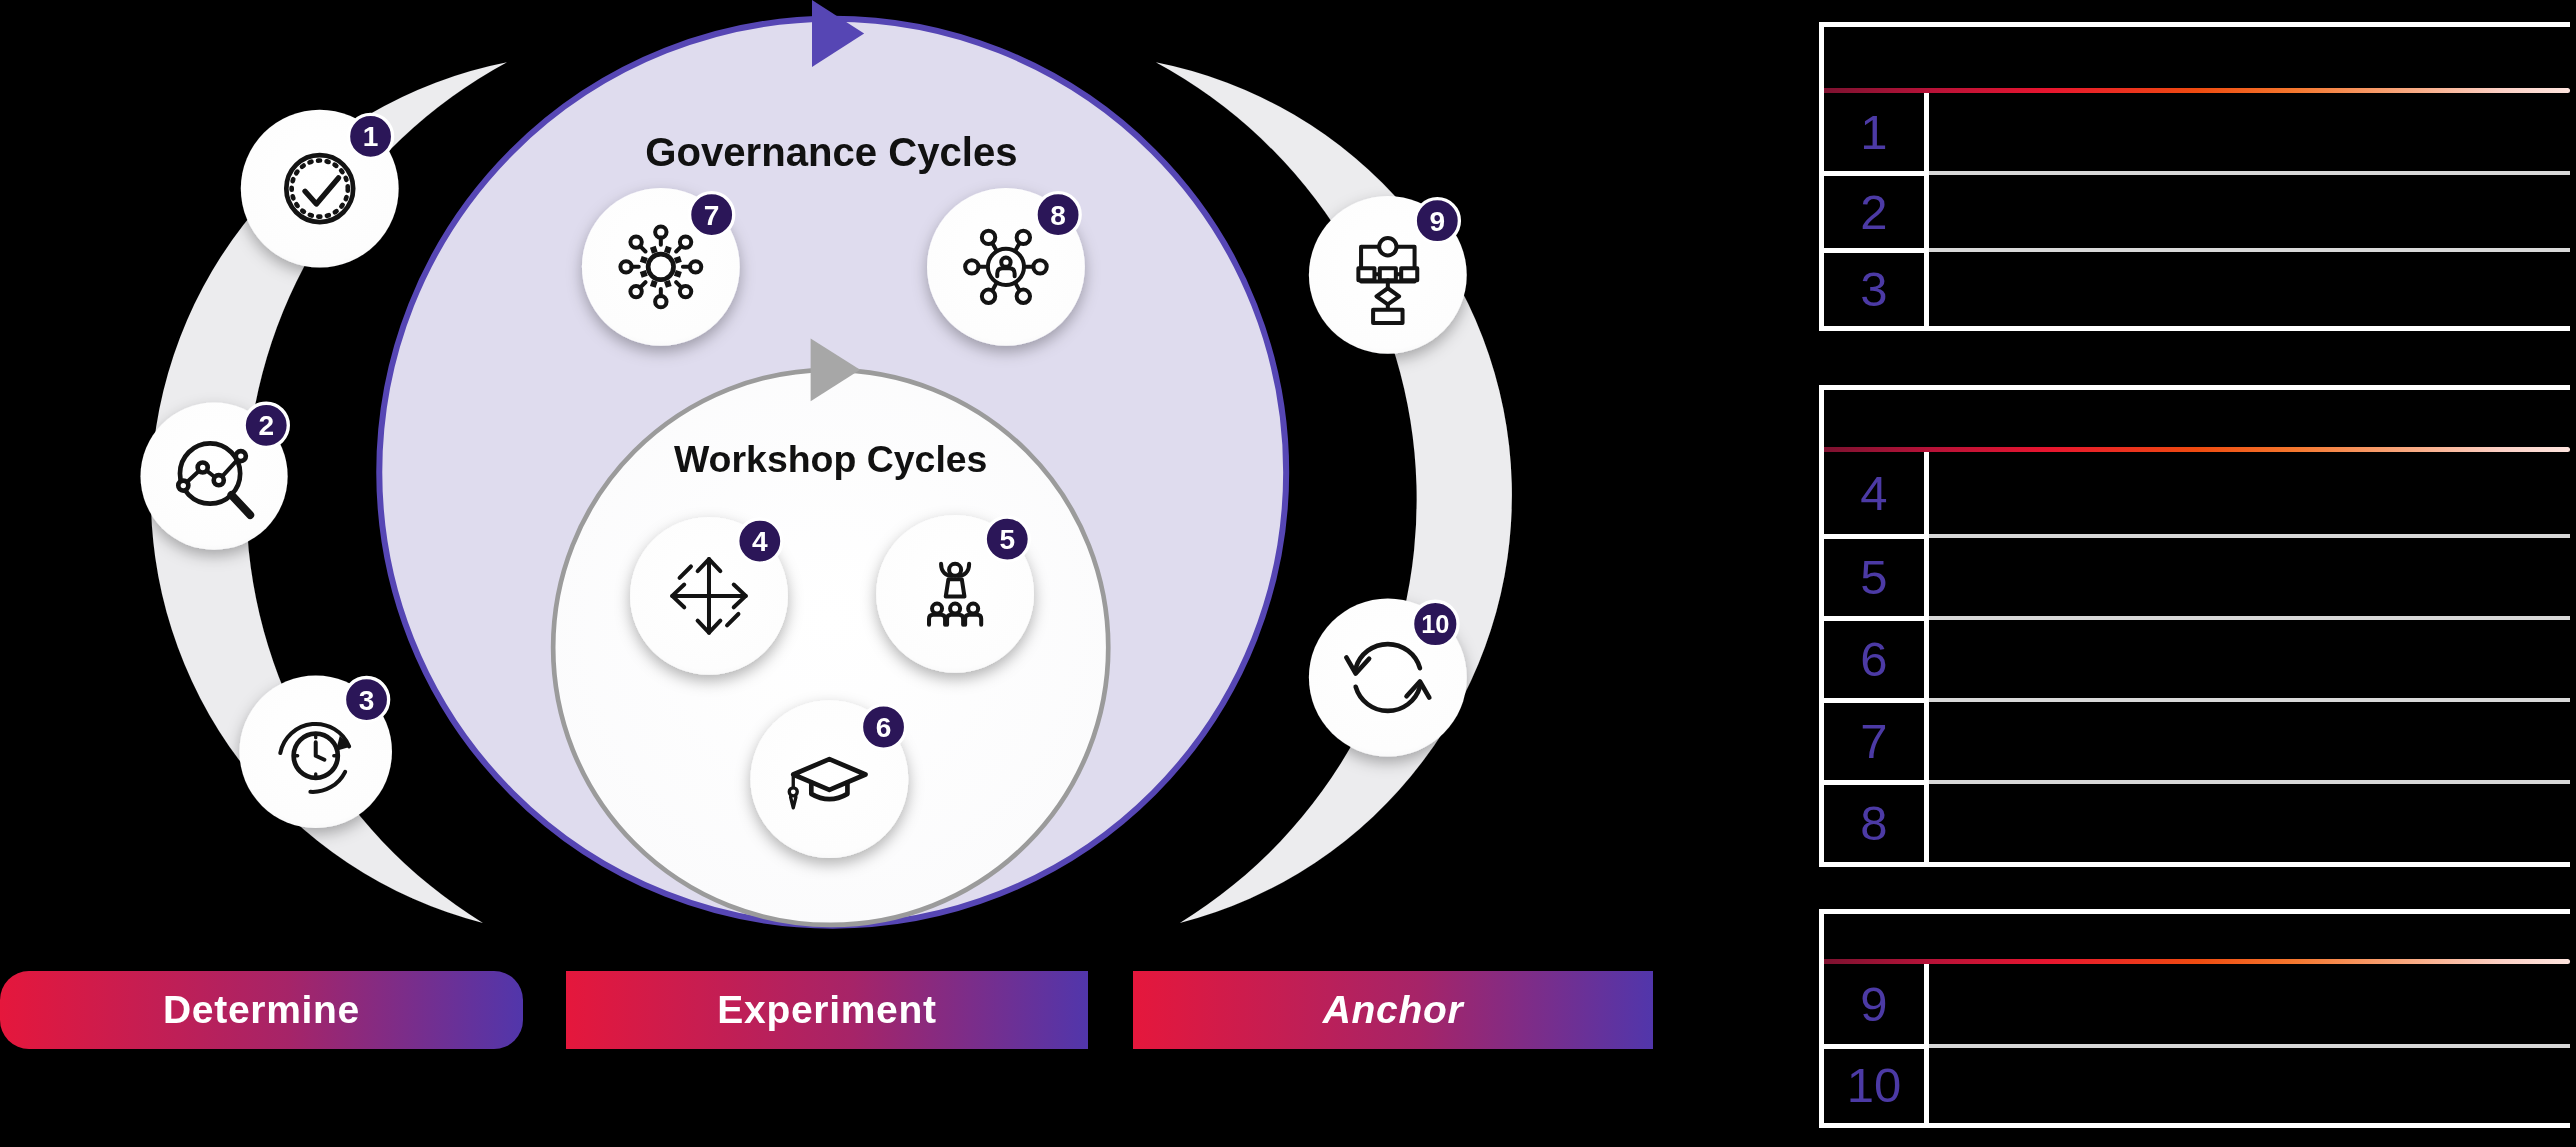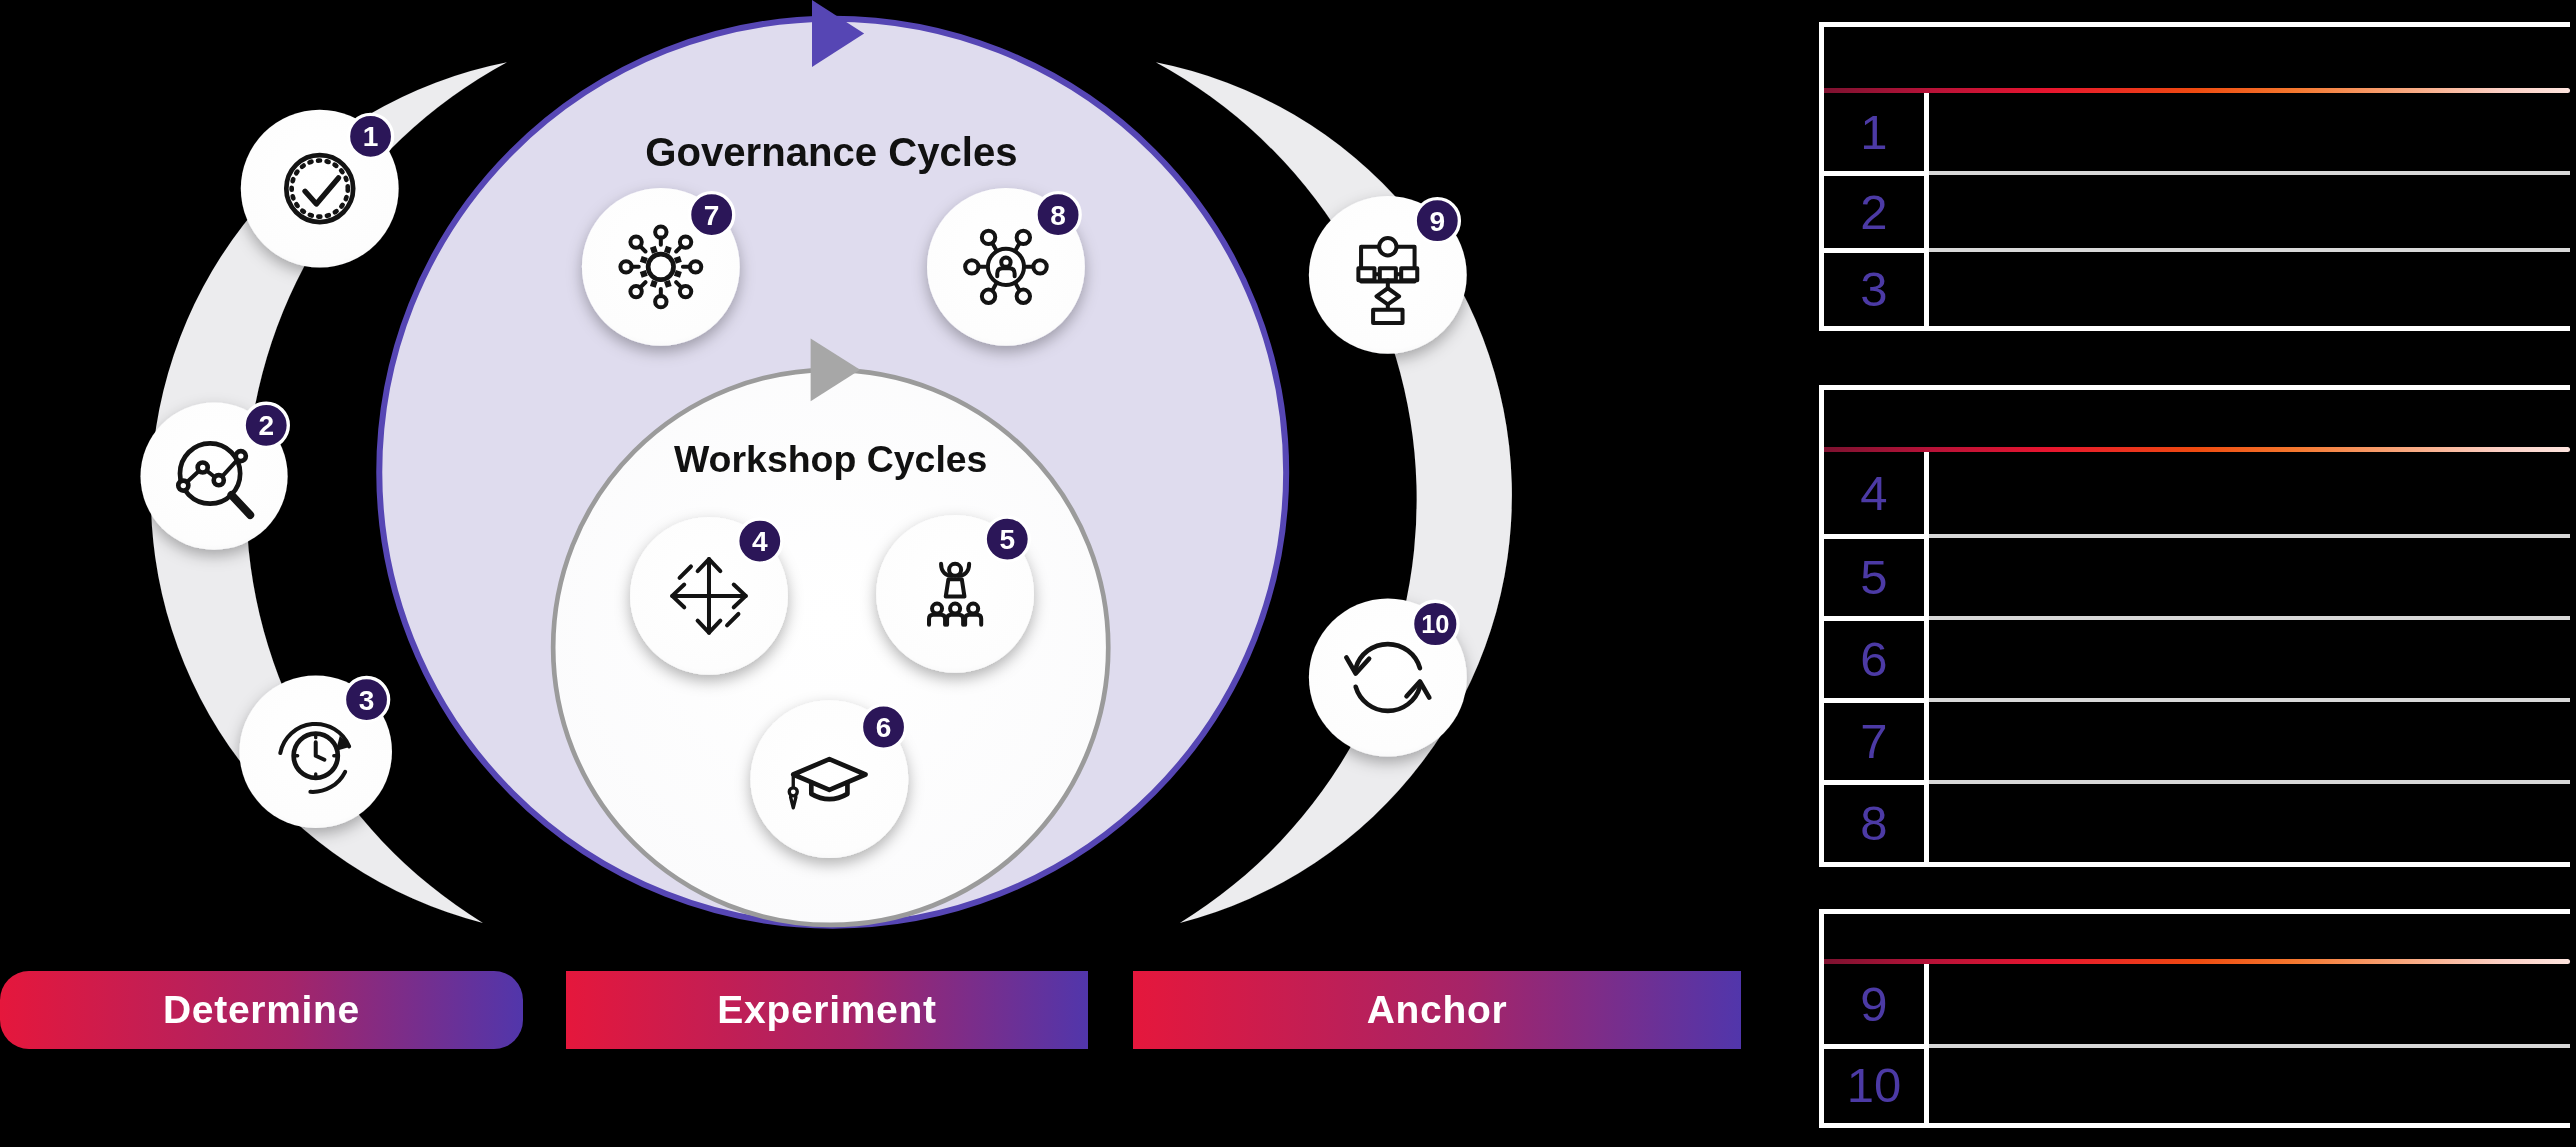--- a/index.html
+++ b/index.html
@@ -11,21 +11,21 @@
 
   
   .phase-bar{
     position:absolute;top:971px;height:78px;
     background:linear-gradient(90deg,#e5173c 0%,#a62468 55%,#5136ab 100%);
     display:flex;align-items:center;justify-content:center;
     color:#fff;font-weight:bold;font-size:39px;letter-spacing:0.7px;
   }
   .phase-bar.p1{left:0;width:523px;border-radius:29px;}
   .phase-bar.p2{left:566px;width:522px;}
-  .phase-bar.p3{left:1133px;width:608px;}
+  .phase-bar.p3{left:1133px;width:520px;font-style:italic;}
 
   
   .steps-table{
     position:absolute;left:1819px;width:751px;
     border:5.4px solid #fff;border-right:0;background:#000;
     display:flex;flex-direction:column;box-sizing:border-box;
   }
   .steps-table.t1{top:22px;height:309px;}
   .steps-table.t2{top:385px;height:482px;}
   .steps-table.t3{top:909px;height:219px;}

